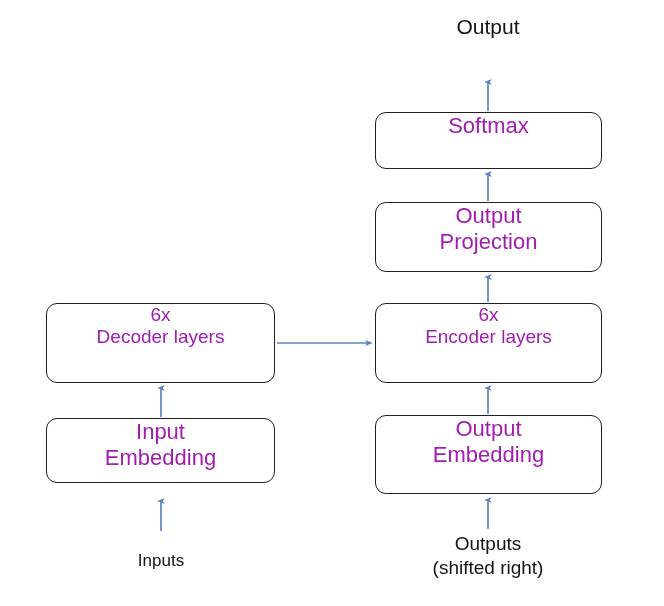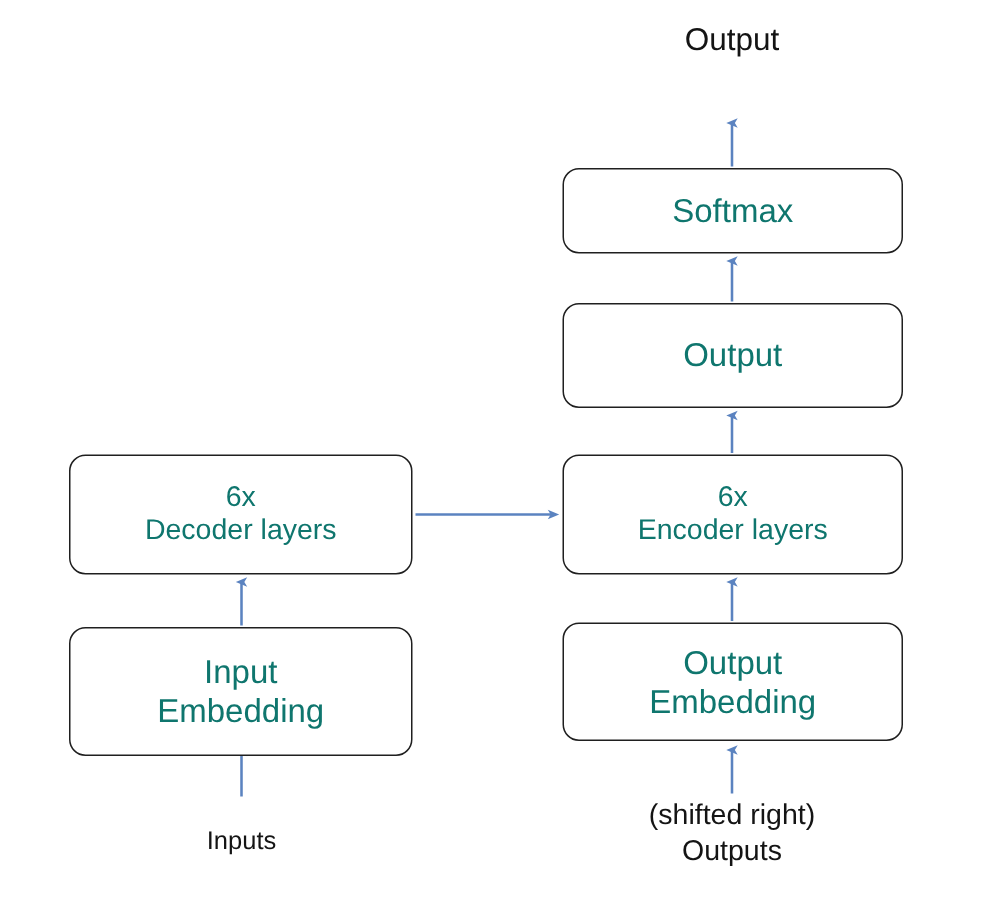--- a/index.html
+++ b/index.html
@@ -29,35 +29,34 @@
   }
   .node {
     position: absolute;
     box-sizing: border-box;
     border: 1.6px solid #1f1f1f;
     border-radius: 11px;
     background: #ffffff;
     display: flex;
     flex-direction: column;
     align-items: center;
-    justify-content: center;
     text-align: center;
     line-height: 1.17;
-    color: #0f766e;
+    color: #a21caf;
   }
   .node .line {
     display: block;
     white-space: nowrap;
   }
   .node-softmax        { left: 375px; top: 112px; width: 227px; height: 57px;  font-size: 22px; }
   .node-output-proj    { left: 375px; top: 202px; width: 227px; height: 70px;  font-size: 22px; }
   .node-decoder        { left: 375px; top: 303px; width: 227px; height: 80px;  font-size: 19px; }
   .node-output-embed   { left: 375px; top: 415px; width: 227px; height: 79px;  font-size: 22px; }
   .node-encoder        { left:  46px; top: 303px; width: 229px; height: 80px;  font-size: 19px; }
-  .node-input-embed    { left:  46px; top: 418px; width: 229px; height: 86px;  font-size: 22px; }
+  .node-input-embed    { left:  46px; top: 418px; width: 229px; height: 65px;  font-size: 22px; }
 
   .caption {
     position: absolute;
     text-align: center;
     line-height: 1.28;
     color: #141414;
     white-space: nowrap;
   }
   .caption .line { display: block; }
 
@@ -95,20 +94,21 @@
   <div class="caption caption-output-prob">
     <span class="line">Output</span>
   </div>
 
   <div class="node node-softmax">
     <span class="line">Softmax</span>
   </div>
 
   <div class="node node-output-proj">
     <span class="line">Output</span>
+    <span class="line">Projection</span>
   </div>
 
   <div class="node node-decoder">
     <span class="line">6x</span>
     <span class="line">Encoder layers</span>
   </div>
 
   <div class="node node-output-embed">
     <span class="line">Output</span>
     <span class="line">Embedding</span>
@@ -122,17 +122,17 @@
   <div class="node node-input-embed">
     <span class="line">Input</span>
     <span class="line">Embedding</span>
   </div>
 
   <div class="caption caption-inputs">
     <span class="line">Inputs</span>
   </div>
 
   <div class="caption caption-outputs">
+    <span class="line">Outputs</span>
     <span class="line">(shifted right)</span>
-    <span class="line">Outputs</span>
   </div>
 
 </div>
 
 </body></html>

